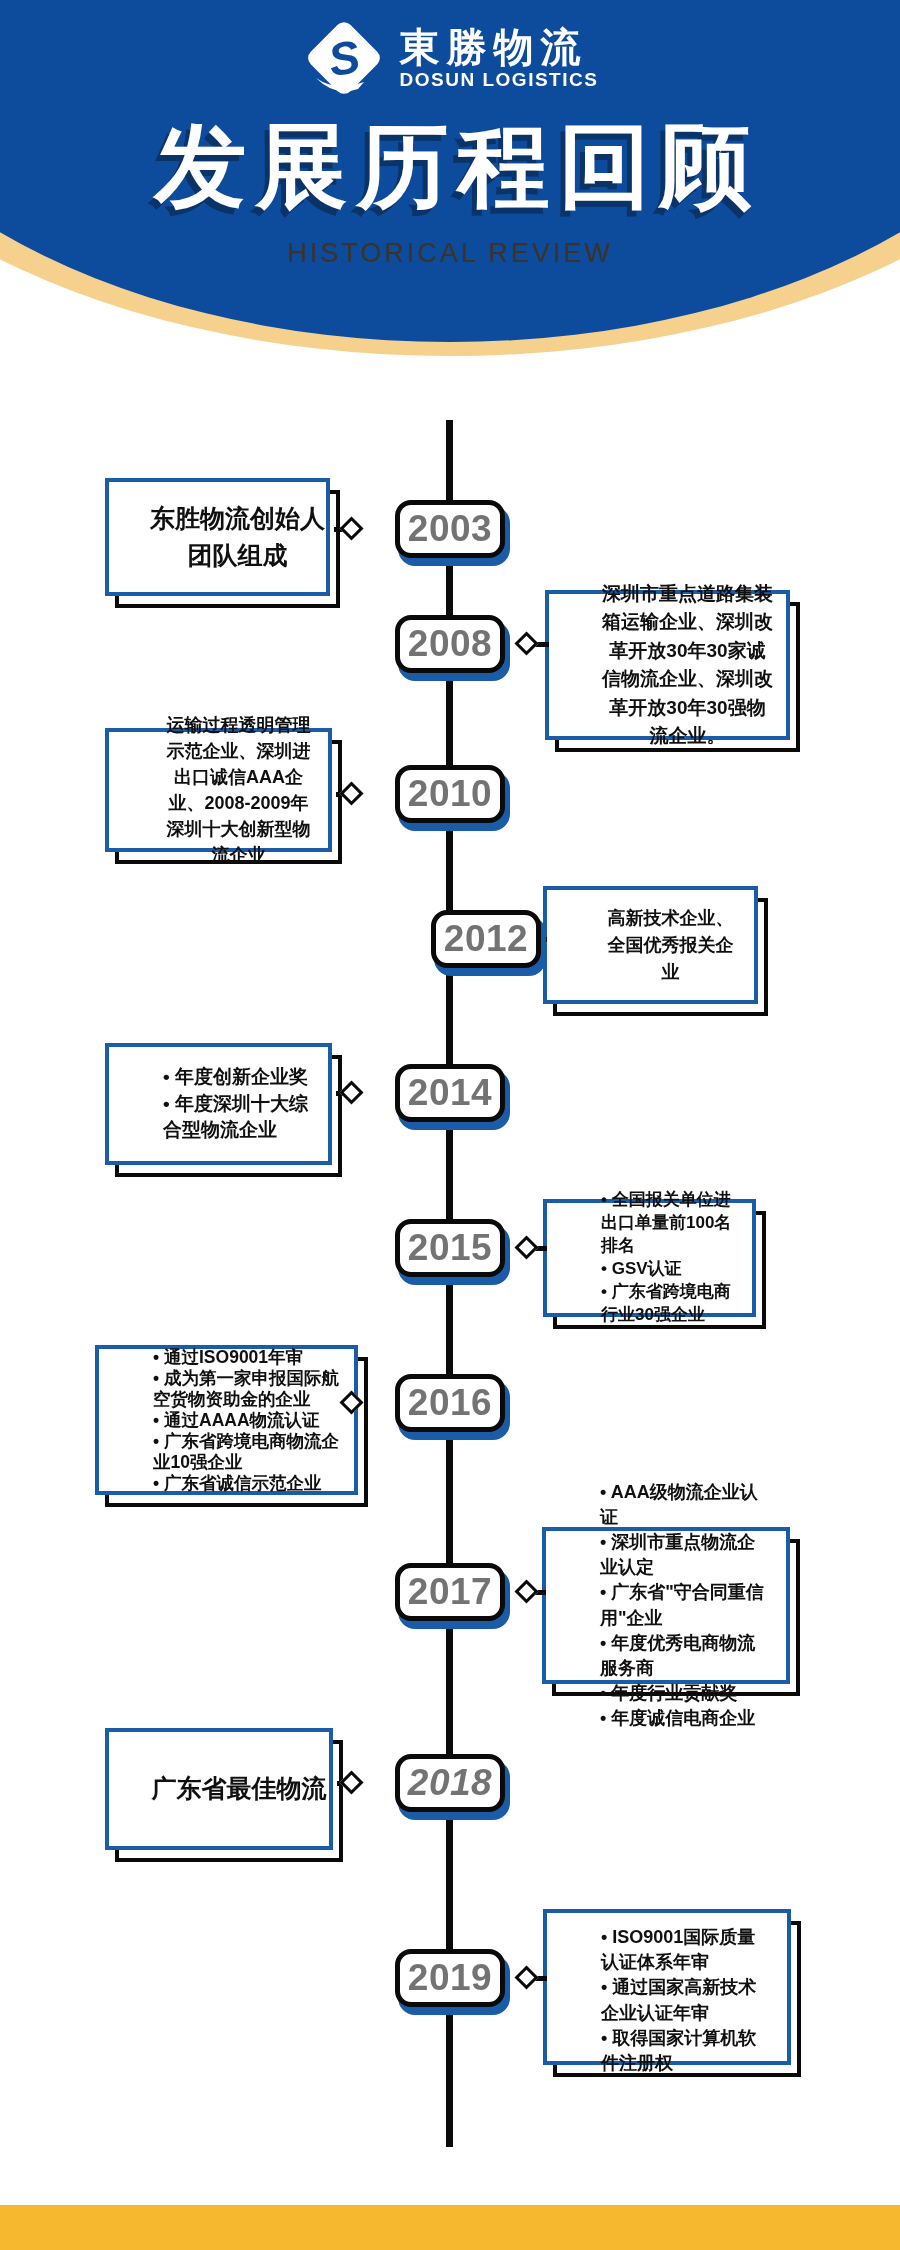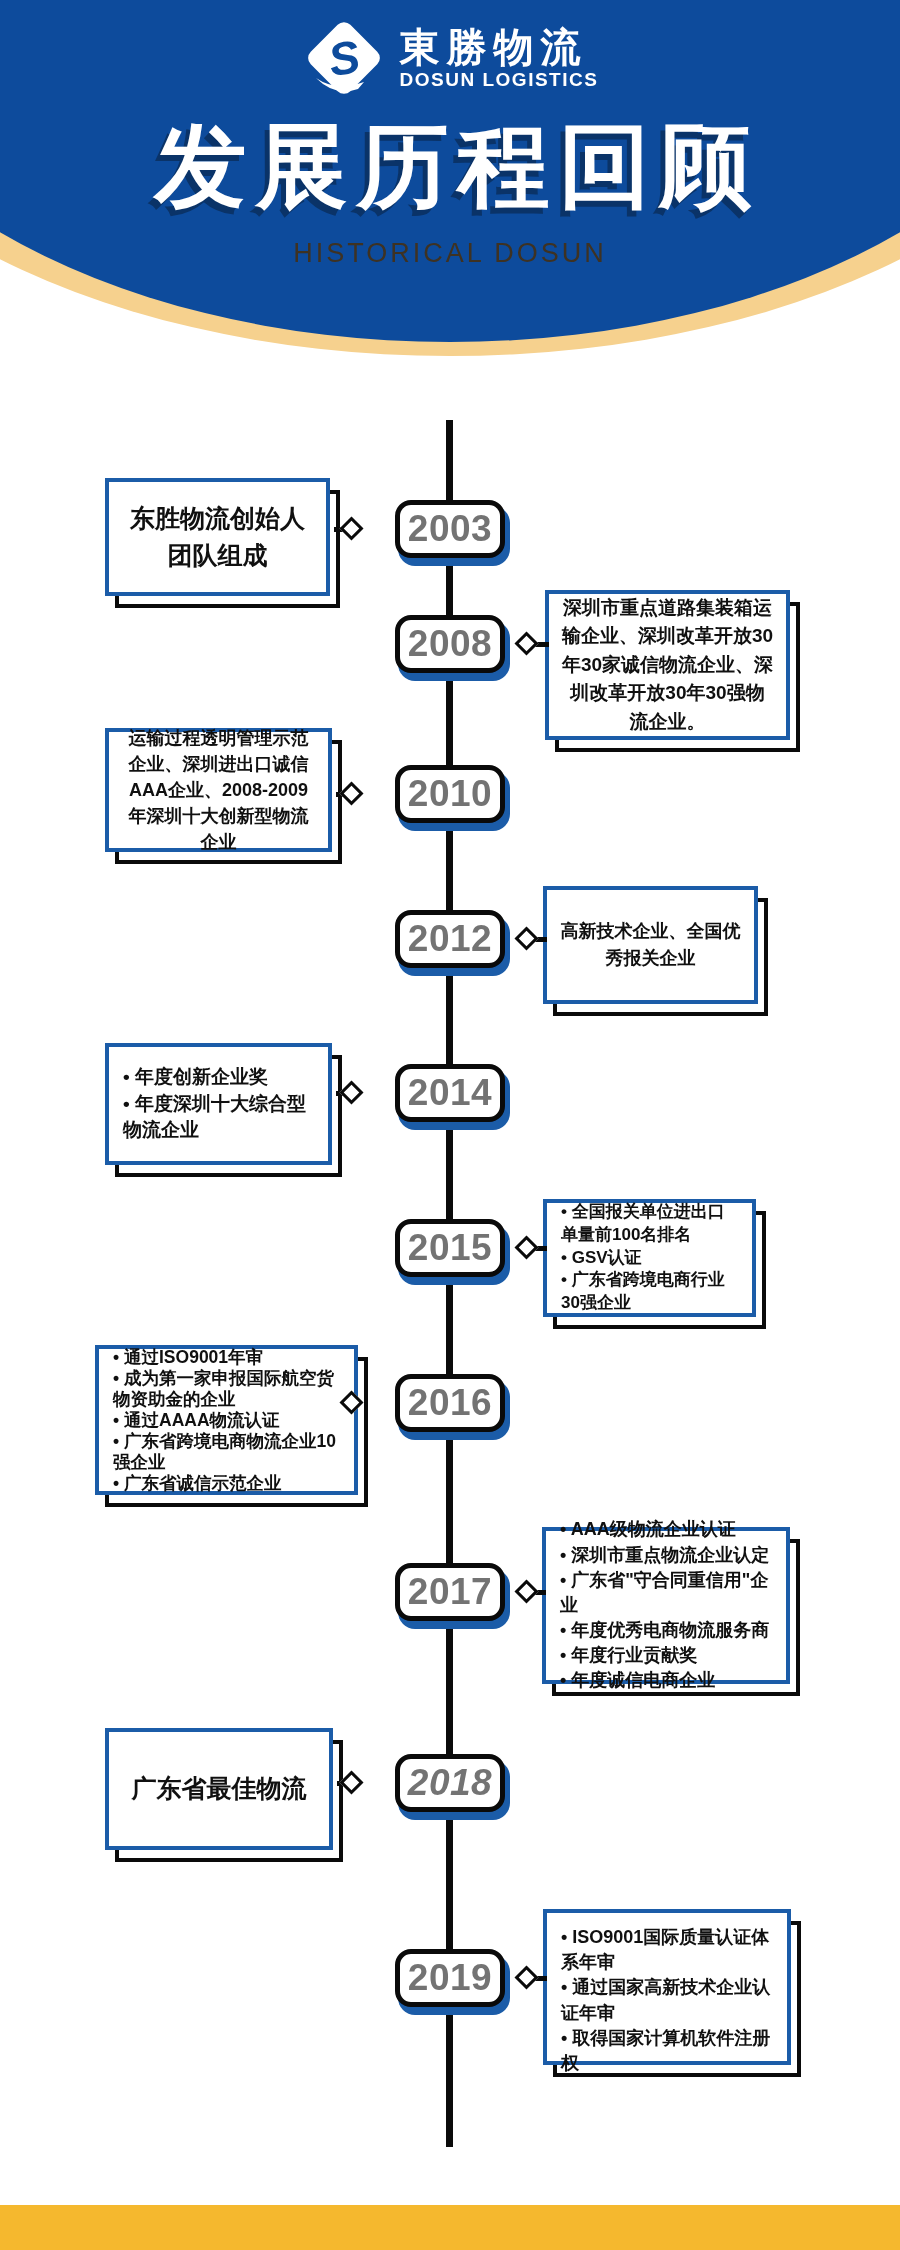--- a/index.html
+++ b/index.html
@@ -16,21 +16,21 @@
   .logo-en{color:#ffffff;font-size:19px;font-weight:700;letter-spacing:1.5px;line-height:1.2;}
   .hero-title{position:absolute;top:116px;left:0;width:900px;text-align:center;z-index:5;
     color:#ffffff;font-size:92px;font-weight:900;letter-spacing:9px;padding-left:15px;box-sizing:border-box;
     text-shadow:-5px 6px 0 #0a3368;line-height:1.1;white-space:nowrap;}
   .hero-subtitle{position:absolute;top:238px;left:0;width:900px;text-align:center;z-index:5;
     color:#3e3222;font-size:27px;font-weight:400;letter-spacing:3px;}
   
   .tl-line{position:absolute;left:446px;top:420px;width:7px;height:1727px;background:#0a0a0a;z-index:1;}
   .shadow-frame{position:absolute;background:#ffffff;border:4px solid #0a0a0a;box-sizing:border-box;z-index:2;}
   .card{position:absolute;background:#ffffff;border:4px solid #1b5ca8;box-sizing:border-box;z-index:3;
-        display:flex;flex-direction:column;color:#101010;font-weight:700;}
+        display:flex;flex-direction:column;color:#101010;font-weight:700;padding-left:40px;}
   .card.v-center{justify-content:center;}
   .card.v-top{justify-content:flex-start;}
   .card .para{text-align:center;padding:4px 12px;}
   .card .tline{text-align:center;}
   .card .bullet{text-align:left;padding:0 14px;}
   .year-badge{position:absolute;width:110px;height:58px;left:395px;background:#ffffff;
     border:5px solid #0a0a0a;border-radius:16px;box-sizing:border-box;z-index:4;
     display:flex;align-items:center;justify-content:center;
     box-shadow:4px 7px 0 1px #1b5ca8;}
   .year-badge .yr{font-size:37px;font-weight:600;color:#737373;letter-spacing:0.5px;}
@@ -53,21 +53,21 @@
         <rect x="14" y="14" width="56" height="56" rx="9" fill="#ffffff" transform="rotate(45 42 42)"></rect>
         <path d="M14,62 Q34,76 62,66 L56,73 Q33,81 14,62 Z" fill="#ffffff"></path>
         <text x="42" y="58" font-size="46" font-weight="900" font-style="italic" text-anchor="middle" fill="#0d4b9c" transform="rotate(-10 42 42)" font-family="Liberation Sans, sans-serif">S</text>
       </svg>
       <div class="logo-text">
         <div class="logo-cjk">東勝物流</div>
         <div class="logo-en">DOSUN LOGISTICS</div>
       </div>
     </div>
     <div class="hero-title">发展历程回顾</div>
-    <div class="hero-subtitle">HISTORICAL DOSUN</div>
+    <div class="hero-subtitle">HISTORICAL REVIEW</div>
   </div>
 
   <div>
     <div class="tl-line"></div>
     <div id="items-root">
         <div>
           <div class="shadow-frame" style="left: 115px; top: 490px; width: 225px; height: 118px;"></div>
           <div class="card v-center" style="left: 105px; top: 478px; width: 225px; height: 118px; font-size: 25px; line-height: 1.5;">
             <div class="tline">东胜物流创始人</div>
             <div class="tline">团队组成</div>
@@ -100,21 +100,21 @@
             <span class="yr">2010</span>
           </div>
         </div>
         <div>
           <div class="shadow-frame" style="left: 553px; top: 898px; width: 215px; height: 118px;"></div>
           <div class="card v-center" style="left: 543px; top: 886px; width: 215px; height: 118px; font-size: 18px; line-height: 1.5;">
             <div class="para">高新技术企业、全国优秀报关企业</div>
           </div>
           <div class="conn-line" style="left: 534px; top: 936.5px; width: 13px;"></div>
           <div class="conn-diamond" style="left: 518px; top: 930px;"></div>
-          <div class="year-badge" style="top: 910px;">
+          <div class="year-badge" style="top: 910px; margin-left: 36px;">
             <span class="yr">2012</span>
           </div>
         </div>
         <div>
           <div class="shadow-frame" style="left: 115px; top: 1055px; width: 227px; height: 122px;"></div>
           <div class="card v-center" style="left: 105px; top: 1043px; width: 227px; height: 122px; font-size: 19px; line-height: 1.4;">
             <div class="bullet"><span>• </span><span>年度创新企业奖</span></div>
             <div class="bullet"><span>• </span><span>年度深圳十大综合型物流企业</span></div>
           </div>
           <div class="conn-line" style="left: 336px; top: 1090.5px; width: 9px;"></div>

